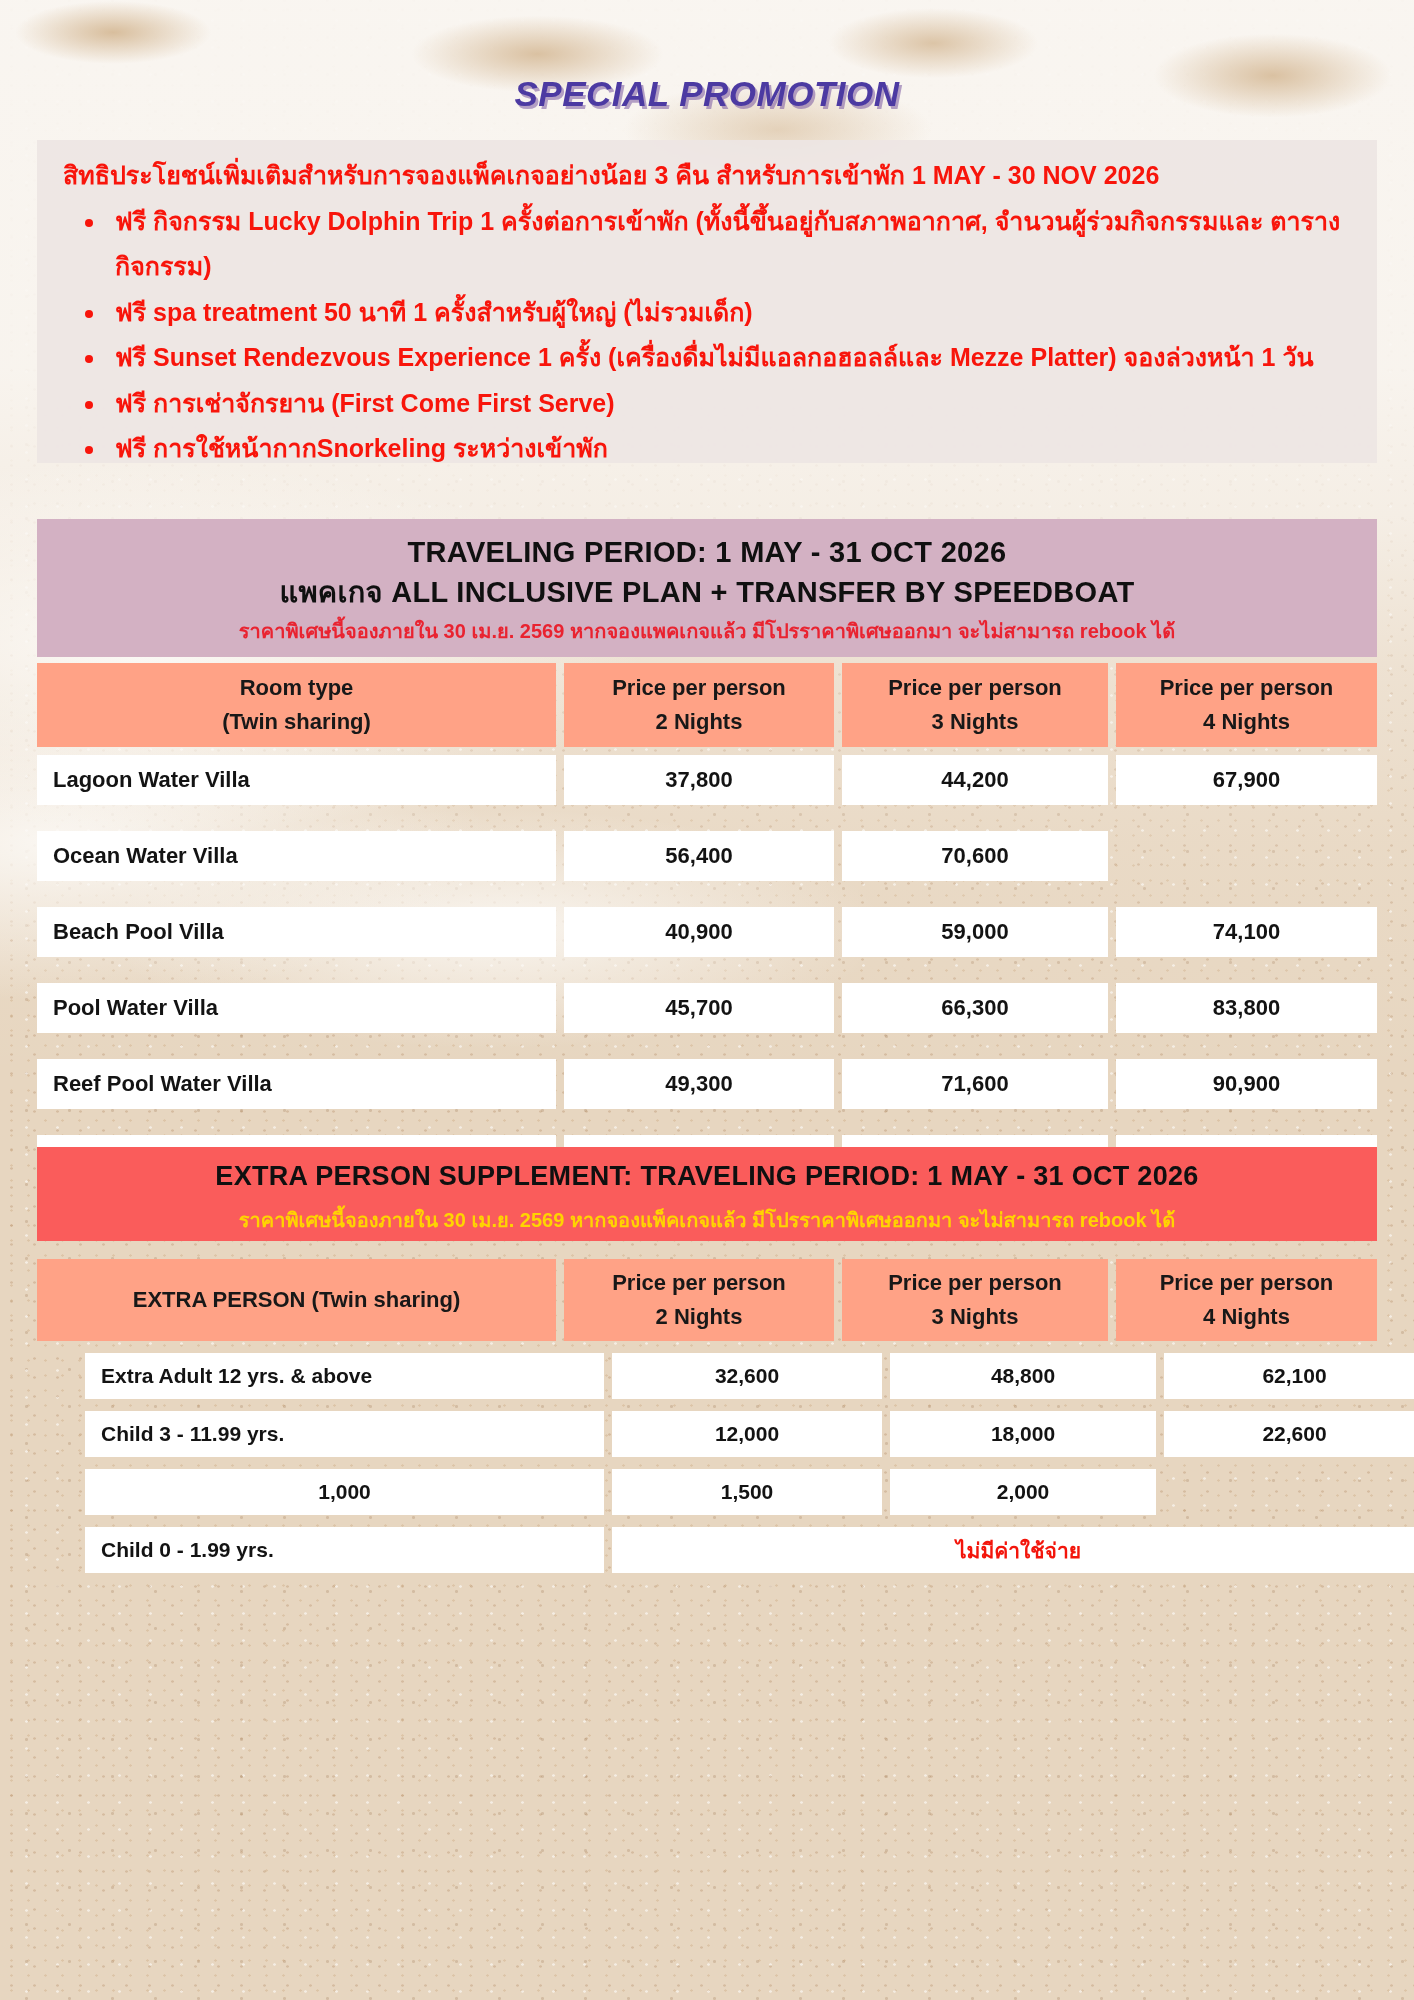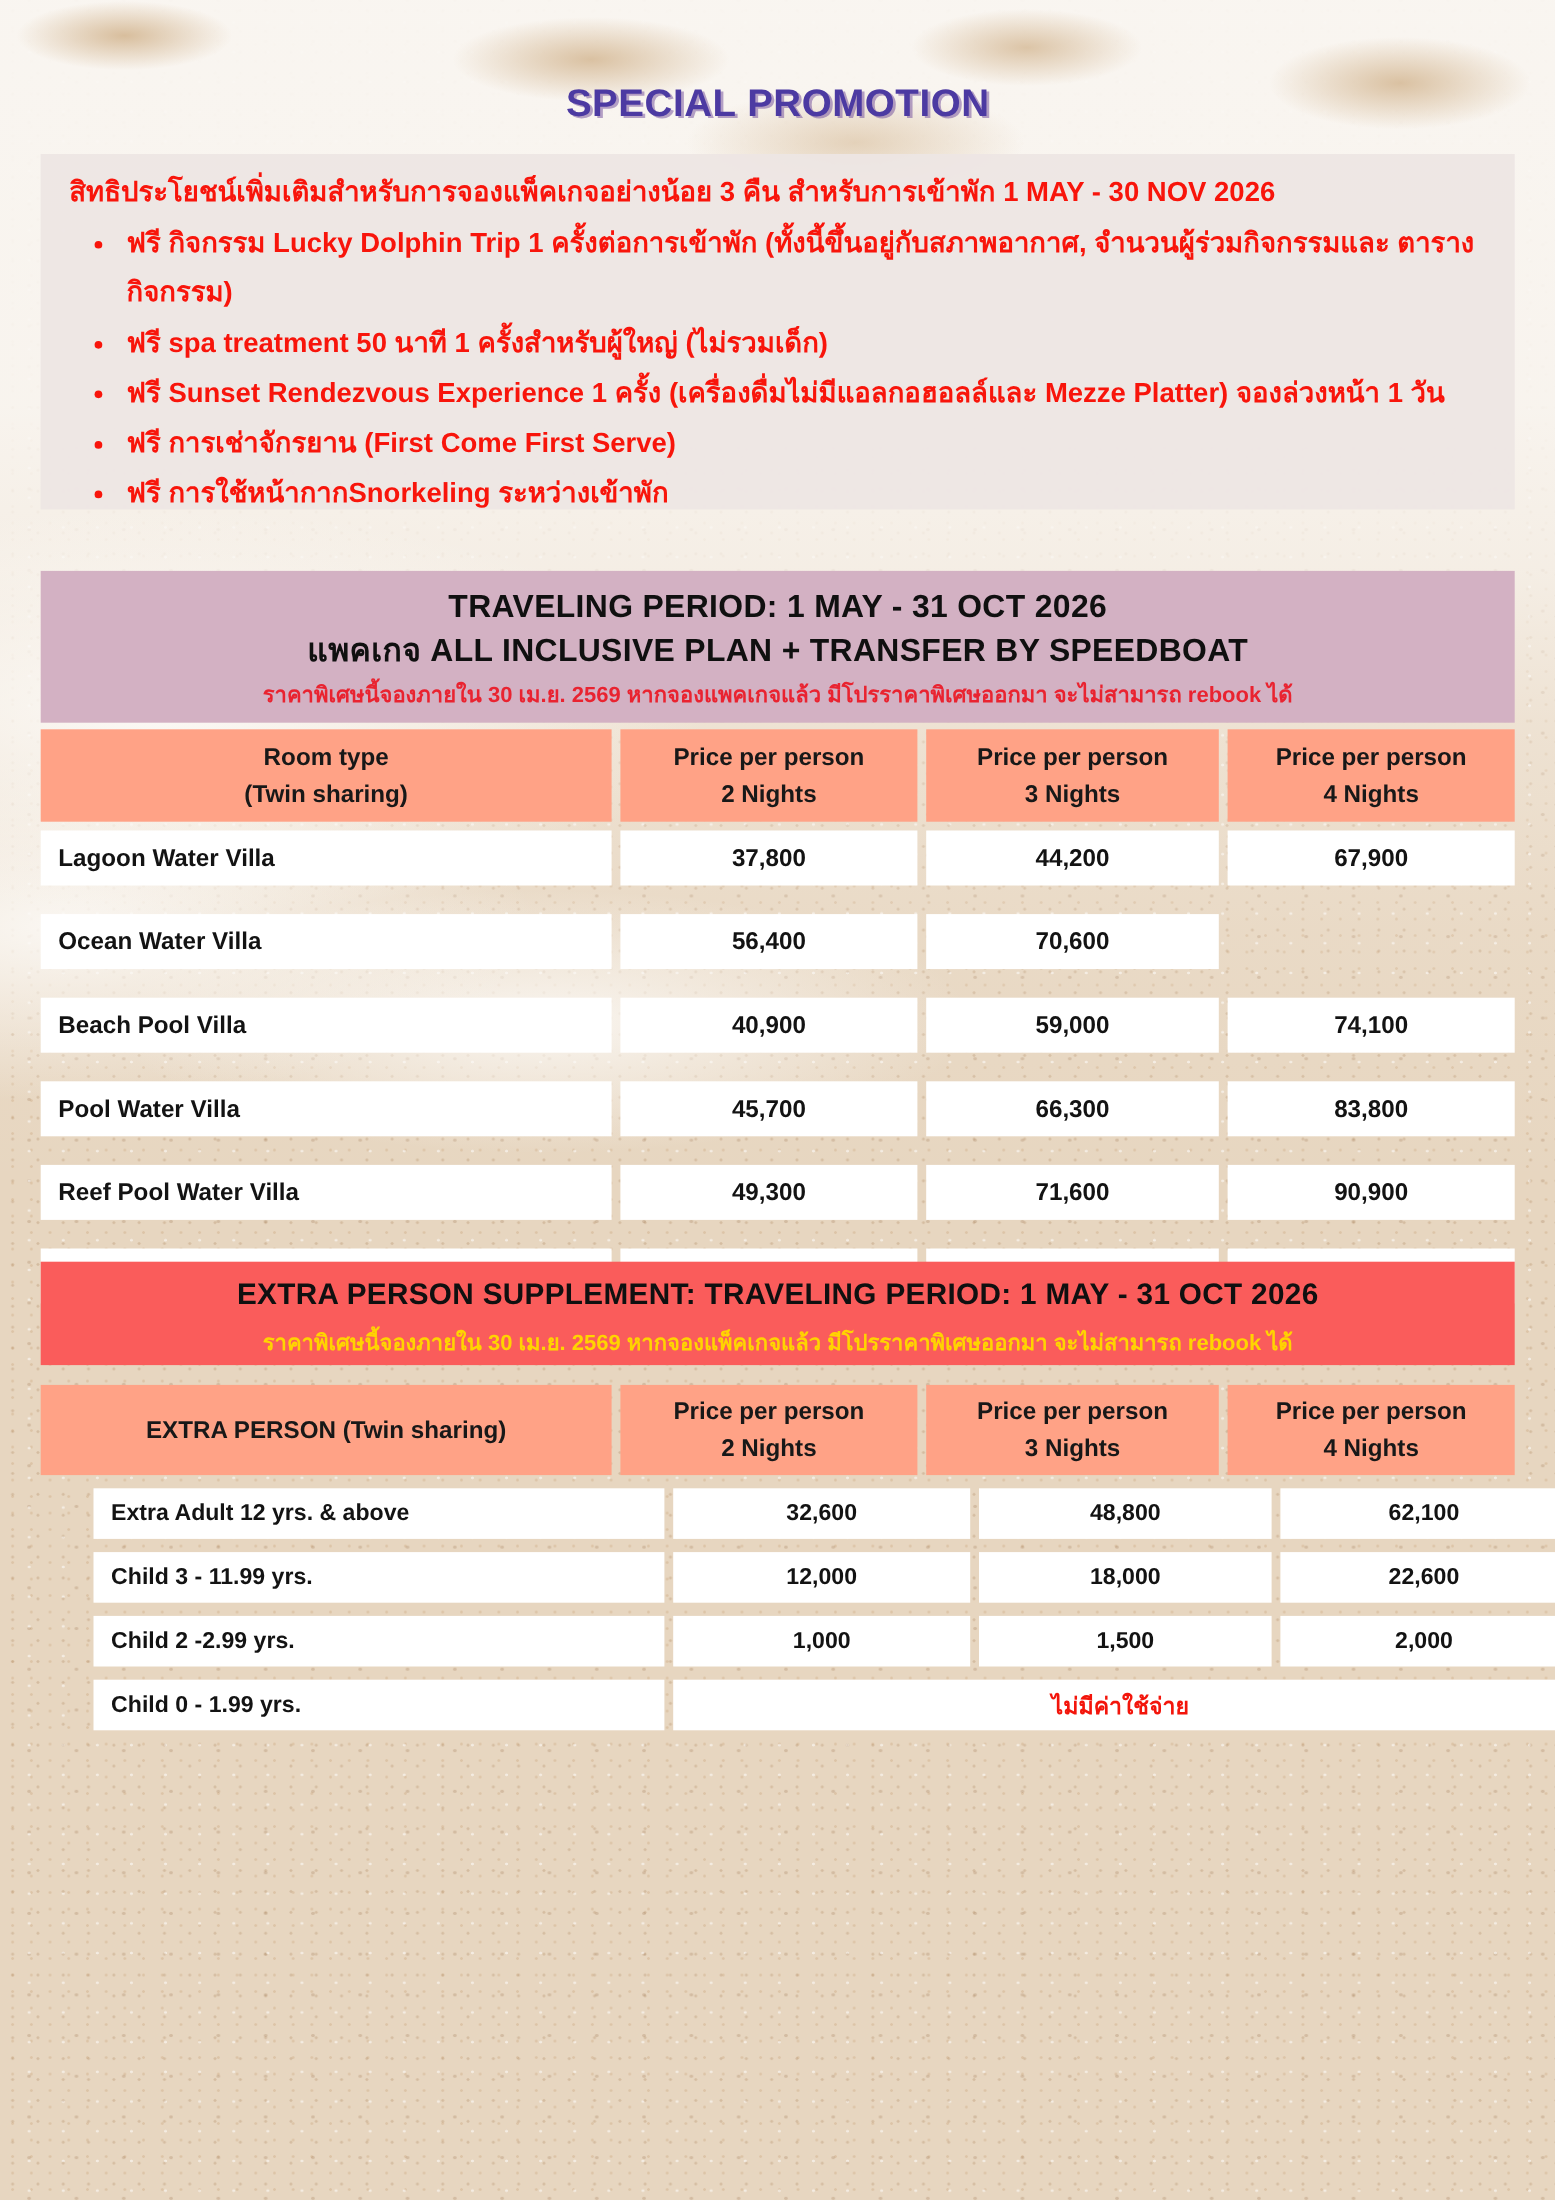--- a/index.html
+++ b/index.html
@@ -31,21 +31,21 @@
       radial-gradient(ellipse 600px 220px at 4% 78%,  rgba(252,250,247,0.90), transparent 72%),
       radial-gradient(ellipse 520px 160px at 35% 86%, rgba(252,250,247,0.85), transparent 75%),
       linear-gradient(180deg,
         rgba(250,247,243,0.95) 0%, rgba(250,247,243,0.90) 34%,
         rgba(250,247,243,0.72) 48%, rgba(250,247,243,0.35) 62%,
         rgba(250,247,243,0.12) 78%, rgba(250,247,243,0) 100%);
   }
   .title {
     position:absolute; top:74px; left:0; width:100%; margin:0; text-align:center;
     font-size:35px; font-weight:800; letter-spacing:0.5px;
-    color:#4c3aa2; text-shadow:2.5px 2.5px 0 rgba(122,88,160,0.55);
+    color:#4c3aa2; text-shadow:2.5px 2.5px 0 rgba(122,88,160,0.55);font-style:italic;
   }
   .promo {
     position:absolute; left:37px; top:140px; width:1340px; height:323px;
     background:rgba(237,230,227,0.94);
     padding:13px 26px; overflow:hidden;
     color:#f8150b; font-weight:700; font-size:25px; line-height:1.82;
   }
   .promo ul { margin:0; padding:0 0 0 44px; }
   .promo li { padding-left:8px; }
   .band {
@@ -193,21 +193,20 @@
       <div class="td price">48,800</div>
       <div class="td price">62,100</div>
     </div>
     <div class="grid row">
       <div class="td name">Child 3 - 11.99 yrs.</div>
       <div class="td price">12,000</div>
       <div class="td price">18,000</div>
       <div class="td price">22,600</div>
     </div>
     <div class="grid row">
-      <div class="td name">Child 2 -2.99 yrs.</div>
       <div class="td price">1,000</div>
       <div class="td price">1,500</div>
       <div class="td price">2,000</div>
     </div>
     <div class="grid row">
       <div class="td name">Child 0 - 1.99 yrs.</div>
       <div class="td merged">ไม่มีค่าใช้จ่าย</div>
     </div>
   </section>
 </div>

